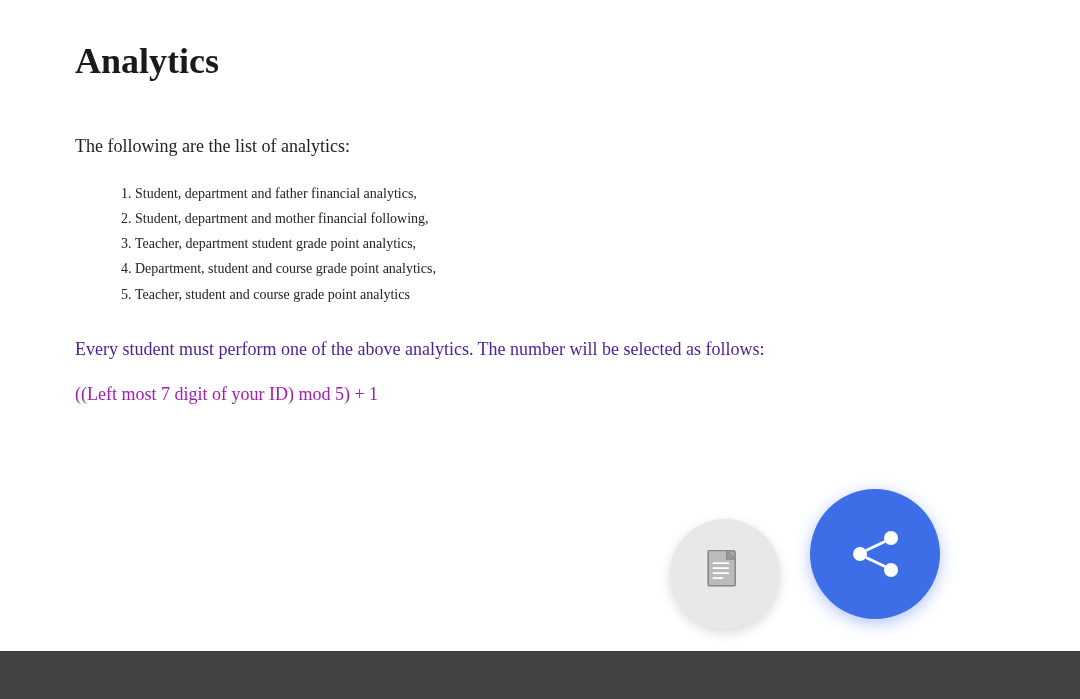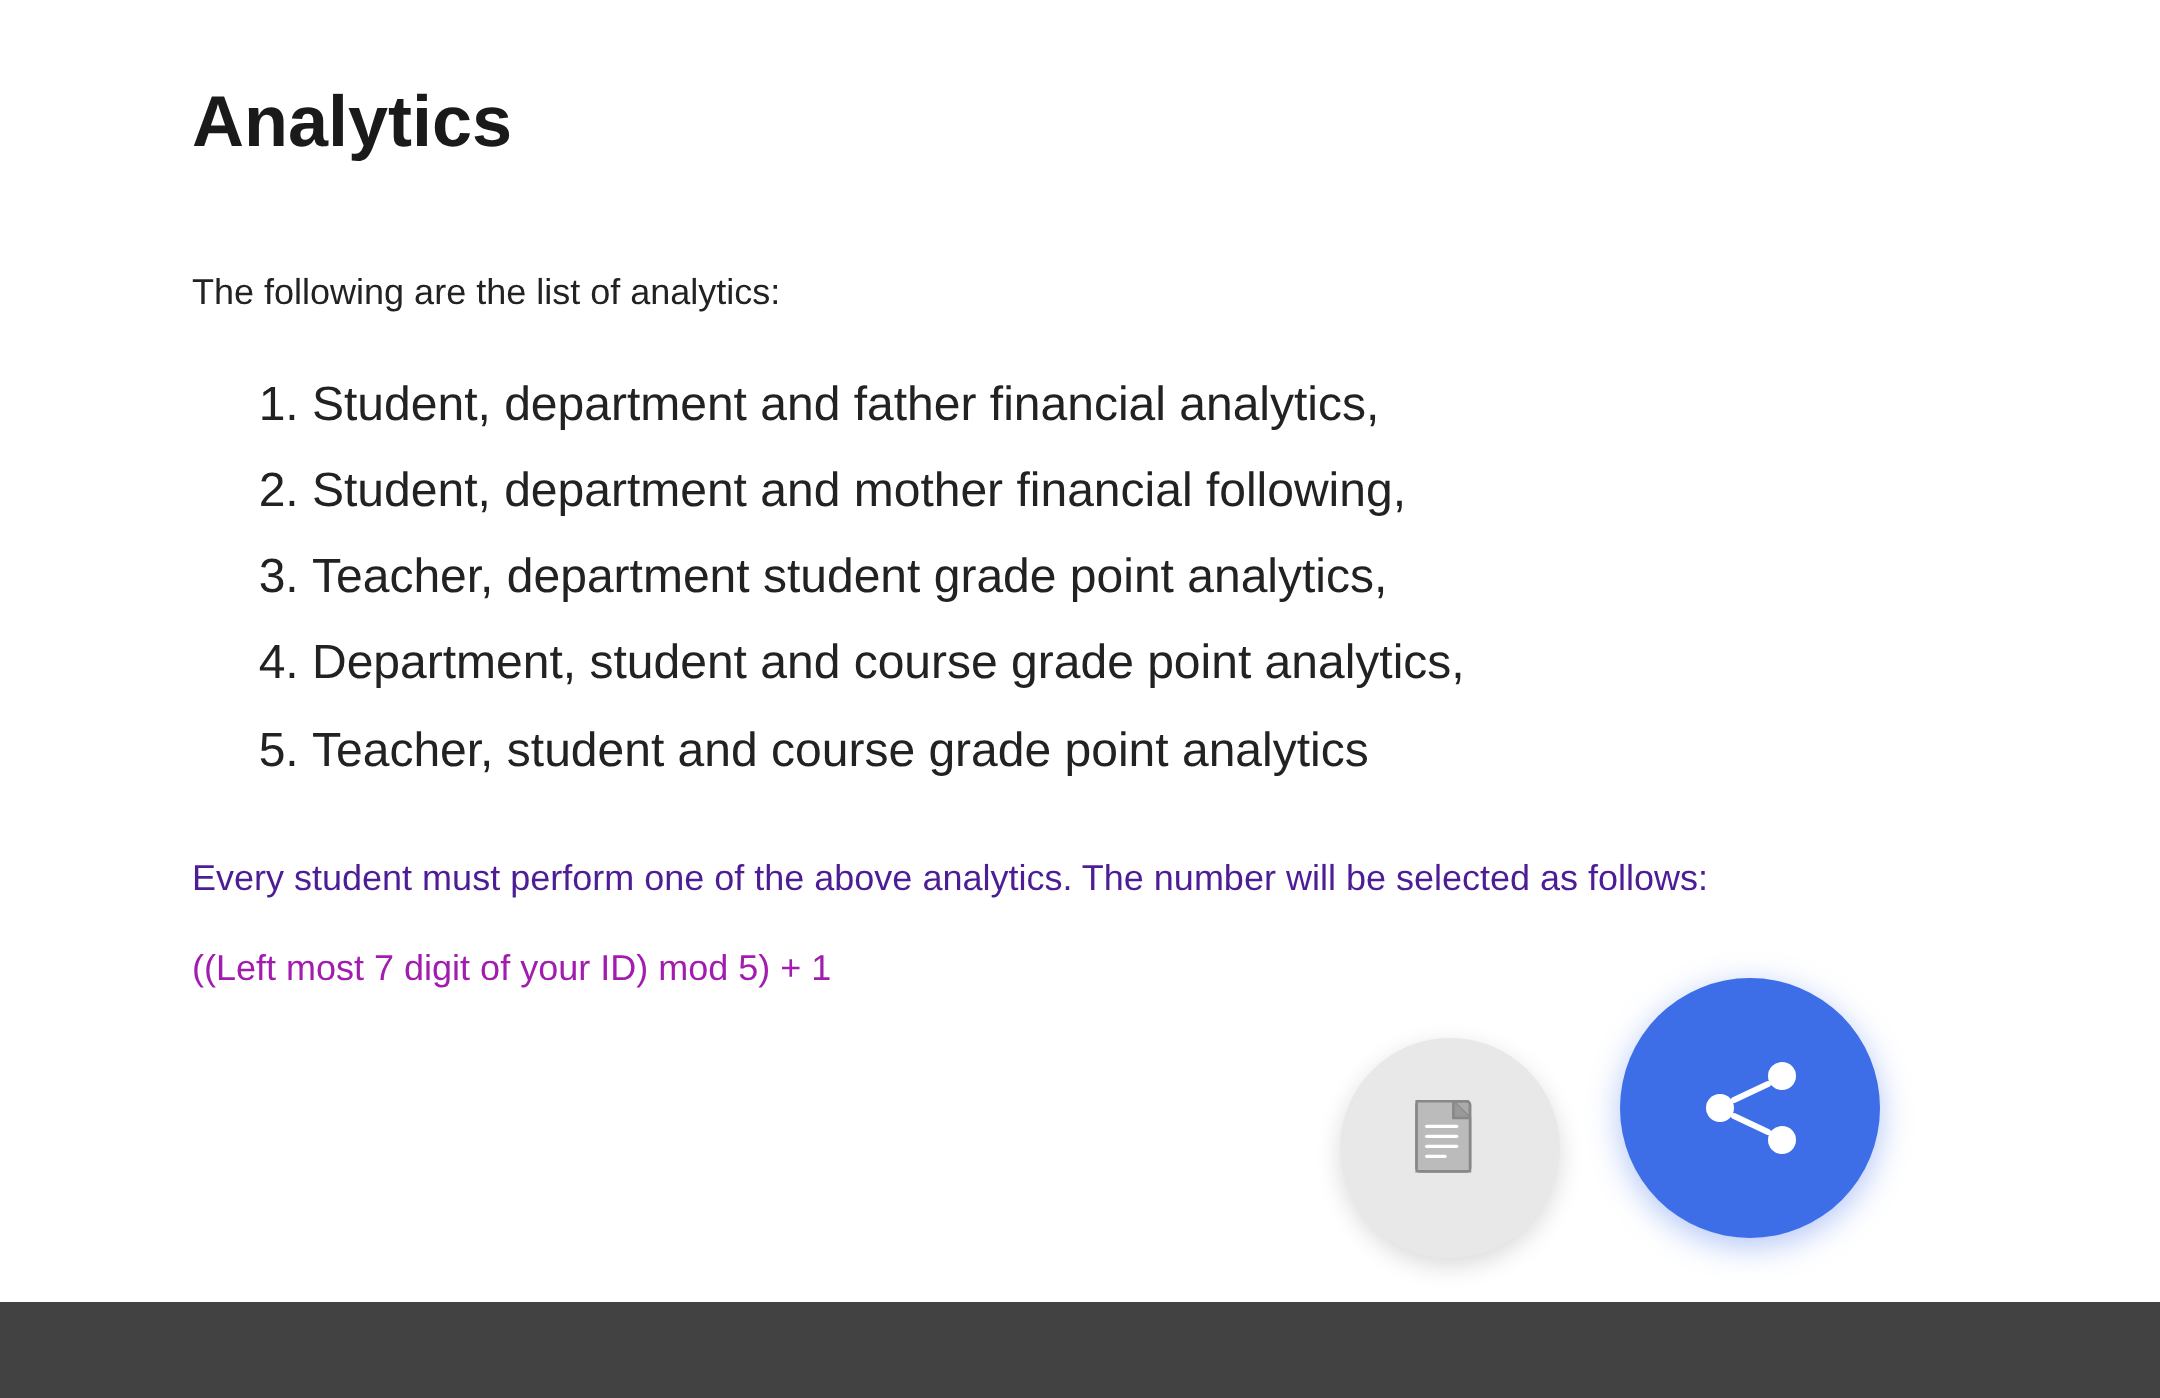--- a/index.html
+++ b/index.html
@@ -11,22 +11,23 @@
     body {
       width: 1080px;
       height: 699px;
       background: #ffffff;
       font-family: Arial, sans-serif;
       position: relative;
       overflow: hidden;
     }
 
     .content-area {
-      padding: 40px 75px 40px 96px;
+      padding: 40px 75px 40px 75px;
       max-width: 960px;
+      font-family: Liberation Serif, serif;
     }
 
     .page-title {
       font-size: 36px;
       font-weight: 900;
       color: #1a1a1a;
       margin-bottom: 50px;
     }
 
     .intro-text {
@@ -35,21 +36,21 @@
       margin-bottom: 20px;
       line-height: 1.6;
     }
 
     .analytics-list {
       margin-left: 60px;
       margin-bottom: 28px;
     }
 
     .analytics-list li {
-      font-size: 24px;
+      font-size: 14px;
       color: #222;
       line-height: 1.8;
       list-style-type: decimal;
     }
 
     .body-text {
       font-size: 18px;
       color: #4c1d95;
       line-height: 1.6;
       margin-bottom: 16px;

